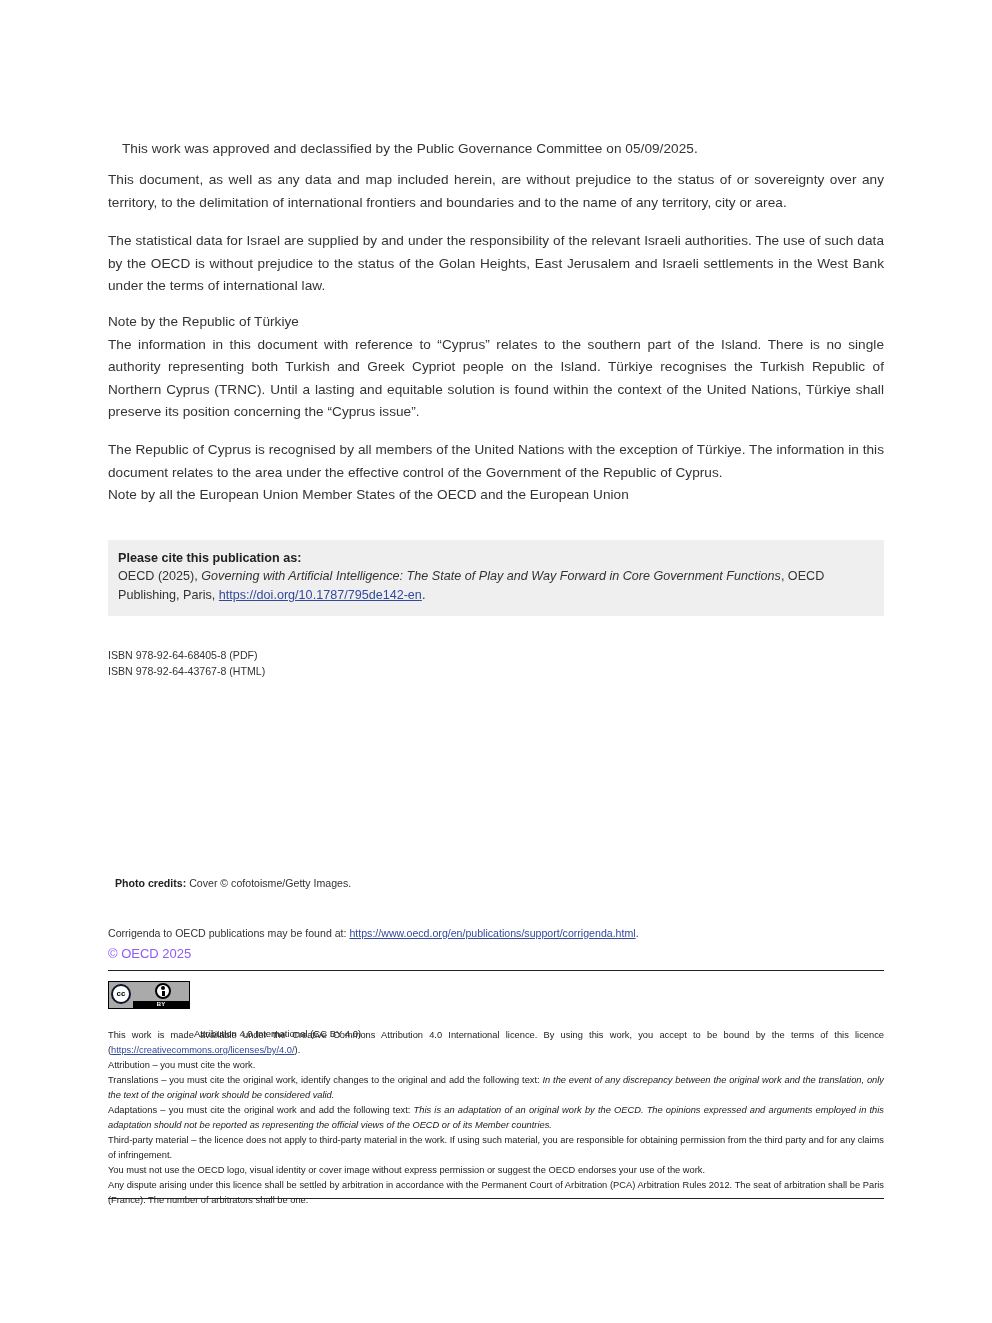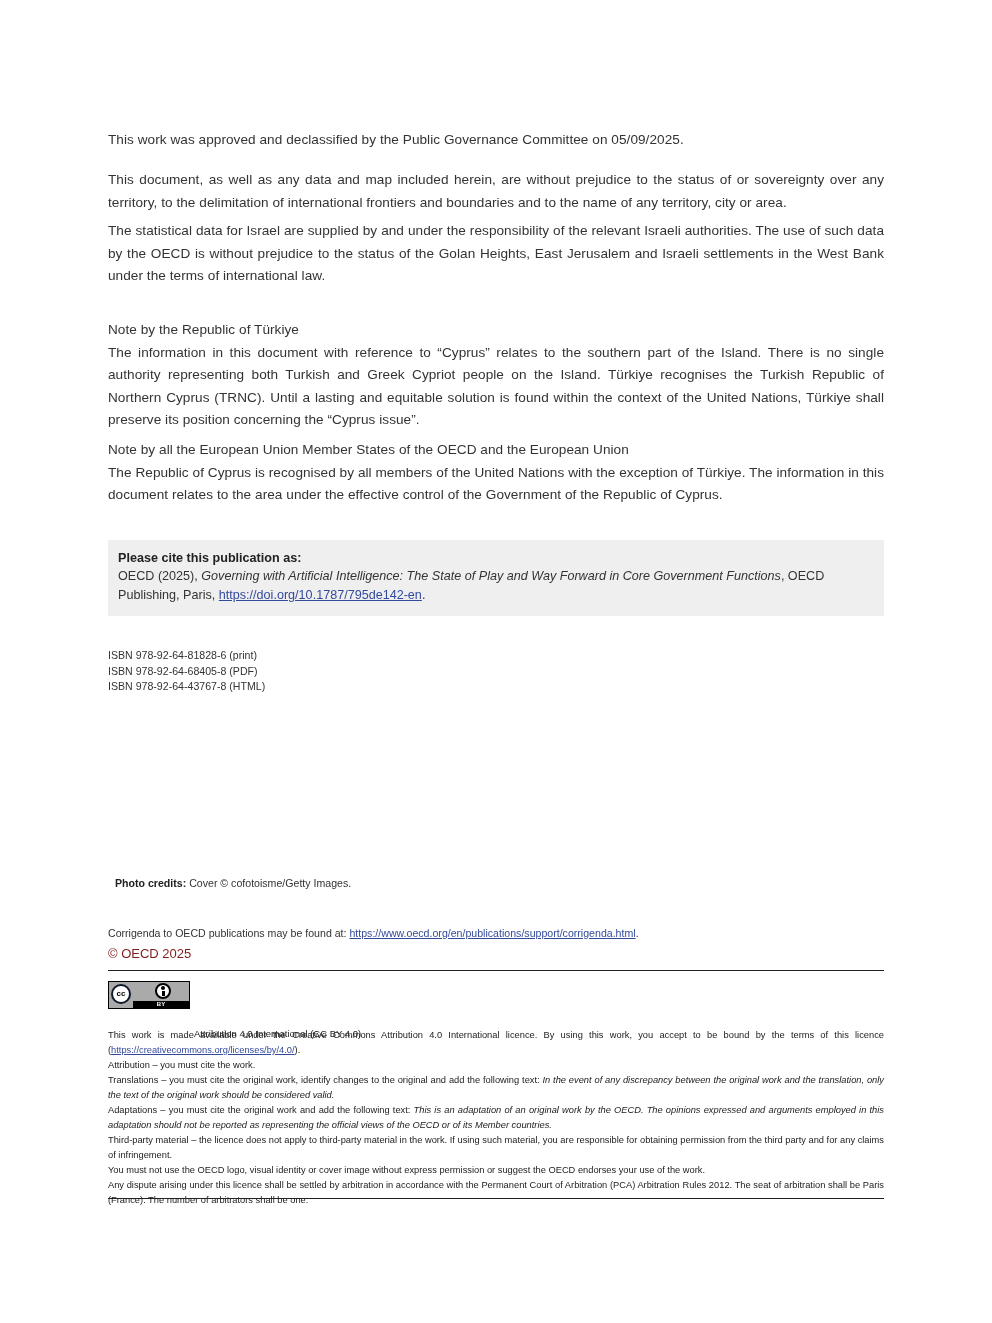--- a/index.html
+++ b/index.html
@@ -26,52 +26,51 @@
   .cc-badge .by { position: absolute; left: 46px; top: 1px; width: 16px; height: 16px; border-radius: 50%;
                   background: #fff; border: 2px solid #000; box-sizing: border-box; }
   .cc-badge .by::before { content: ""; position: absolute; left: 4px; top: 1px; width: 4px; height: 4px; border-radius: 50%; background:#000; }
   .cc-badge .by::after { content: ""; position: absolute; left: 4.5px; top: 6px; width: 3px; height: 5px; background:#000; }
   .licence { font-size: 9.3px; line-height: 15px; color: #222222; text-align: justify; }
   .licence i { font-style: italic; }
 </style>
 </head>
 <body>
 
-<p class="block body-text" style="top:129px;">This work was approved and declassified by the Public Governance Committee on 05/09/2025.</p>
+<p class="block body-text" style="top:138px;margin-left:14px;">This work was approved and declassified by the Public Governance Committee on 05/09/2025.</p>
 
 <p class="block body-text" style="top:169px;">This document, as well as any data and map included herein, are without prejudice to the status of or sovereignty over any territory, to the delimitation of international frontiers and boundaries and to the name of any territory, city or area.</p>
 
-<p class="block body-text" style="top:220px;">The statistical data for Israel are supplied by and under the responsibility of the relevant Israeli authorities. The use of such data by the OECD is without prejudice to the status of the Golan Heights, East Jerusalem and Israeli settlements in the West Bank under the terms of international law.</p>
+<p class="block body-text" style="top:230px;">The statistical data for Israel are supplied by and under the responsibility of the relevant Israeli authorities. The use of such data by the OECD is without prejudice to the status of the Golan Heights, East Jerusalem and Israeli settlements in the West Bank under the terms of international law.</p>
 
-<div class="block" style="top:311px;margin-top:8px;">
+<div class="block" style="top:311px;">
   <p class="body-text">Note by the Republic of Türkiye</p>
   <p class="body-text">The information in this document with reference to “Cyprus” relates to the southern part of the Island. There is no single authority representing both Turkish and Greek Cypriot people on the Island. Türkiye recognises the Turkish Republic of Northern Cyprus (TRNC). Until a lasting and equitable solution is found within the context of the United Nations, Türkiye shall preserve its position concerning the “Cyprus issue”.</p>
 </div>
 
 <div class="block" style="top:439px;">
+  <p class="body-text">The Republic of Cyprus is recognised by all members of the United Nations with the exception of Türkiye. The information in this document relates to the area under the effective control of the Government of the Republic of Cyprus.</p>
   <p class="body-text">Note by all the European Union Member States of the OECD and the European Union</p>
-  <p class="body-text">The Republic of Cyprus is recognised by all members of the United Nations with the exception of Türkiye. The information in this document relates to the area under the effective control of the Government of the Republic of Cyprus.</p>
 </div>
 
 <div class="cite-box">
   <div class="cite-title">Please cite this publication as:</div>
   <div class="cite-text"><span>OECD (2025), </span><i>Governing with Artificial Intelligence: The State of Play and Way Forward in Core Government Functions</i><span>, OECD Publishing, Paris, </span><a class="link" href="#">https://doi.org/10.1787/795de142-en</a><span>.</span></div>
 </div>
 
 <div class="block isbn" style="top:648px;">
-  <div>ISBN 978-92-64-81828-6 (print)</div>
   <div>ISBN 978-92-64-68405-8 (PDF)</div>
   <div>ISBN 978-92-64-43767-8 (HTML)</div>
 </div>
 
 <div class="block small" style="top:877px;"><b style="color:#222;padding-left:7px;">Photo credits:</b><span> Cover © cofotoisme/Getty Images.</span></div>
 
 <div class="block small" style="top:927px;"><span>Corrigenda to OECD publications may be found at: </span><a class="link" href="#">https://www.oecd.org/en/publications/support/corrigenda.html</a><span>.</span></div>
 
-<div class="block" style="top:946px; font-size:13px; color:#7f1d1d;">© OECD 2025</div>
+<div class="block" style="top:946px; font-size:13px; color:#8b5cf6;">© OECD 2025</div>
 
 <div class="rule" style="top:970px;"></div>
 
 <div class="cc-badge">
   <div class="cc">cc</div>
   <div class="by"></div>
   <div class="bar">BY</div>
 </div>
 <div style="position:absolute; left:194px; top:1028px; font-size:9.5px; color:#222;">Attribution 4.0 International (CC BY 4.0)</div>
 

